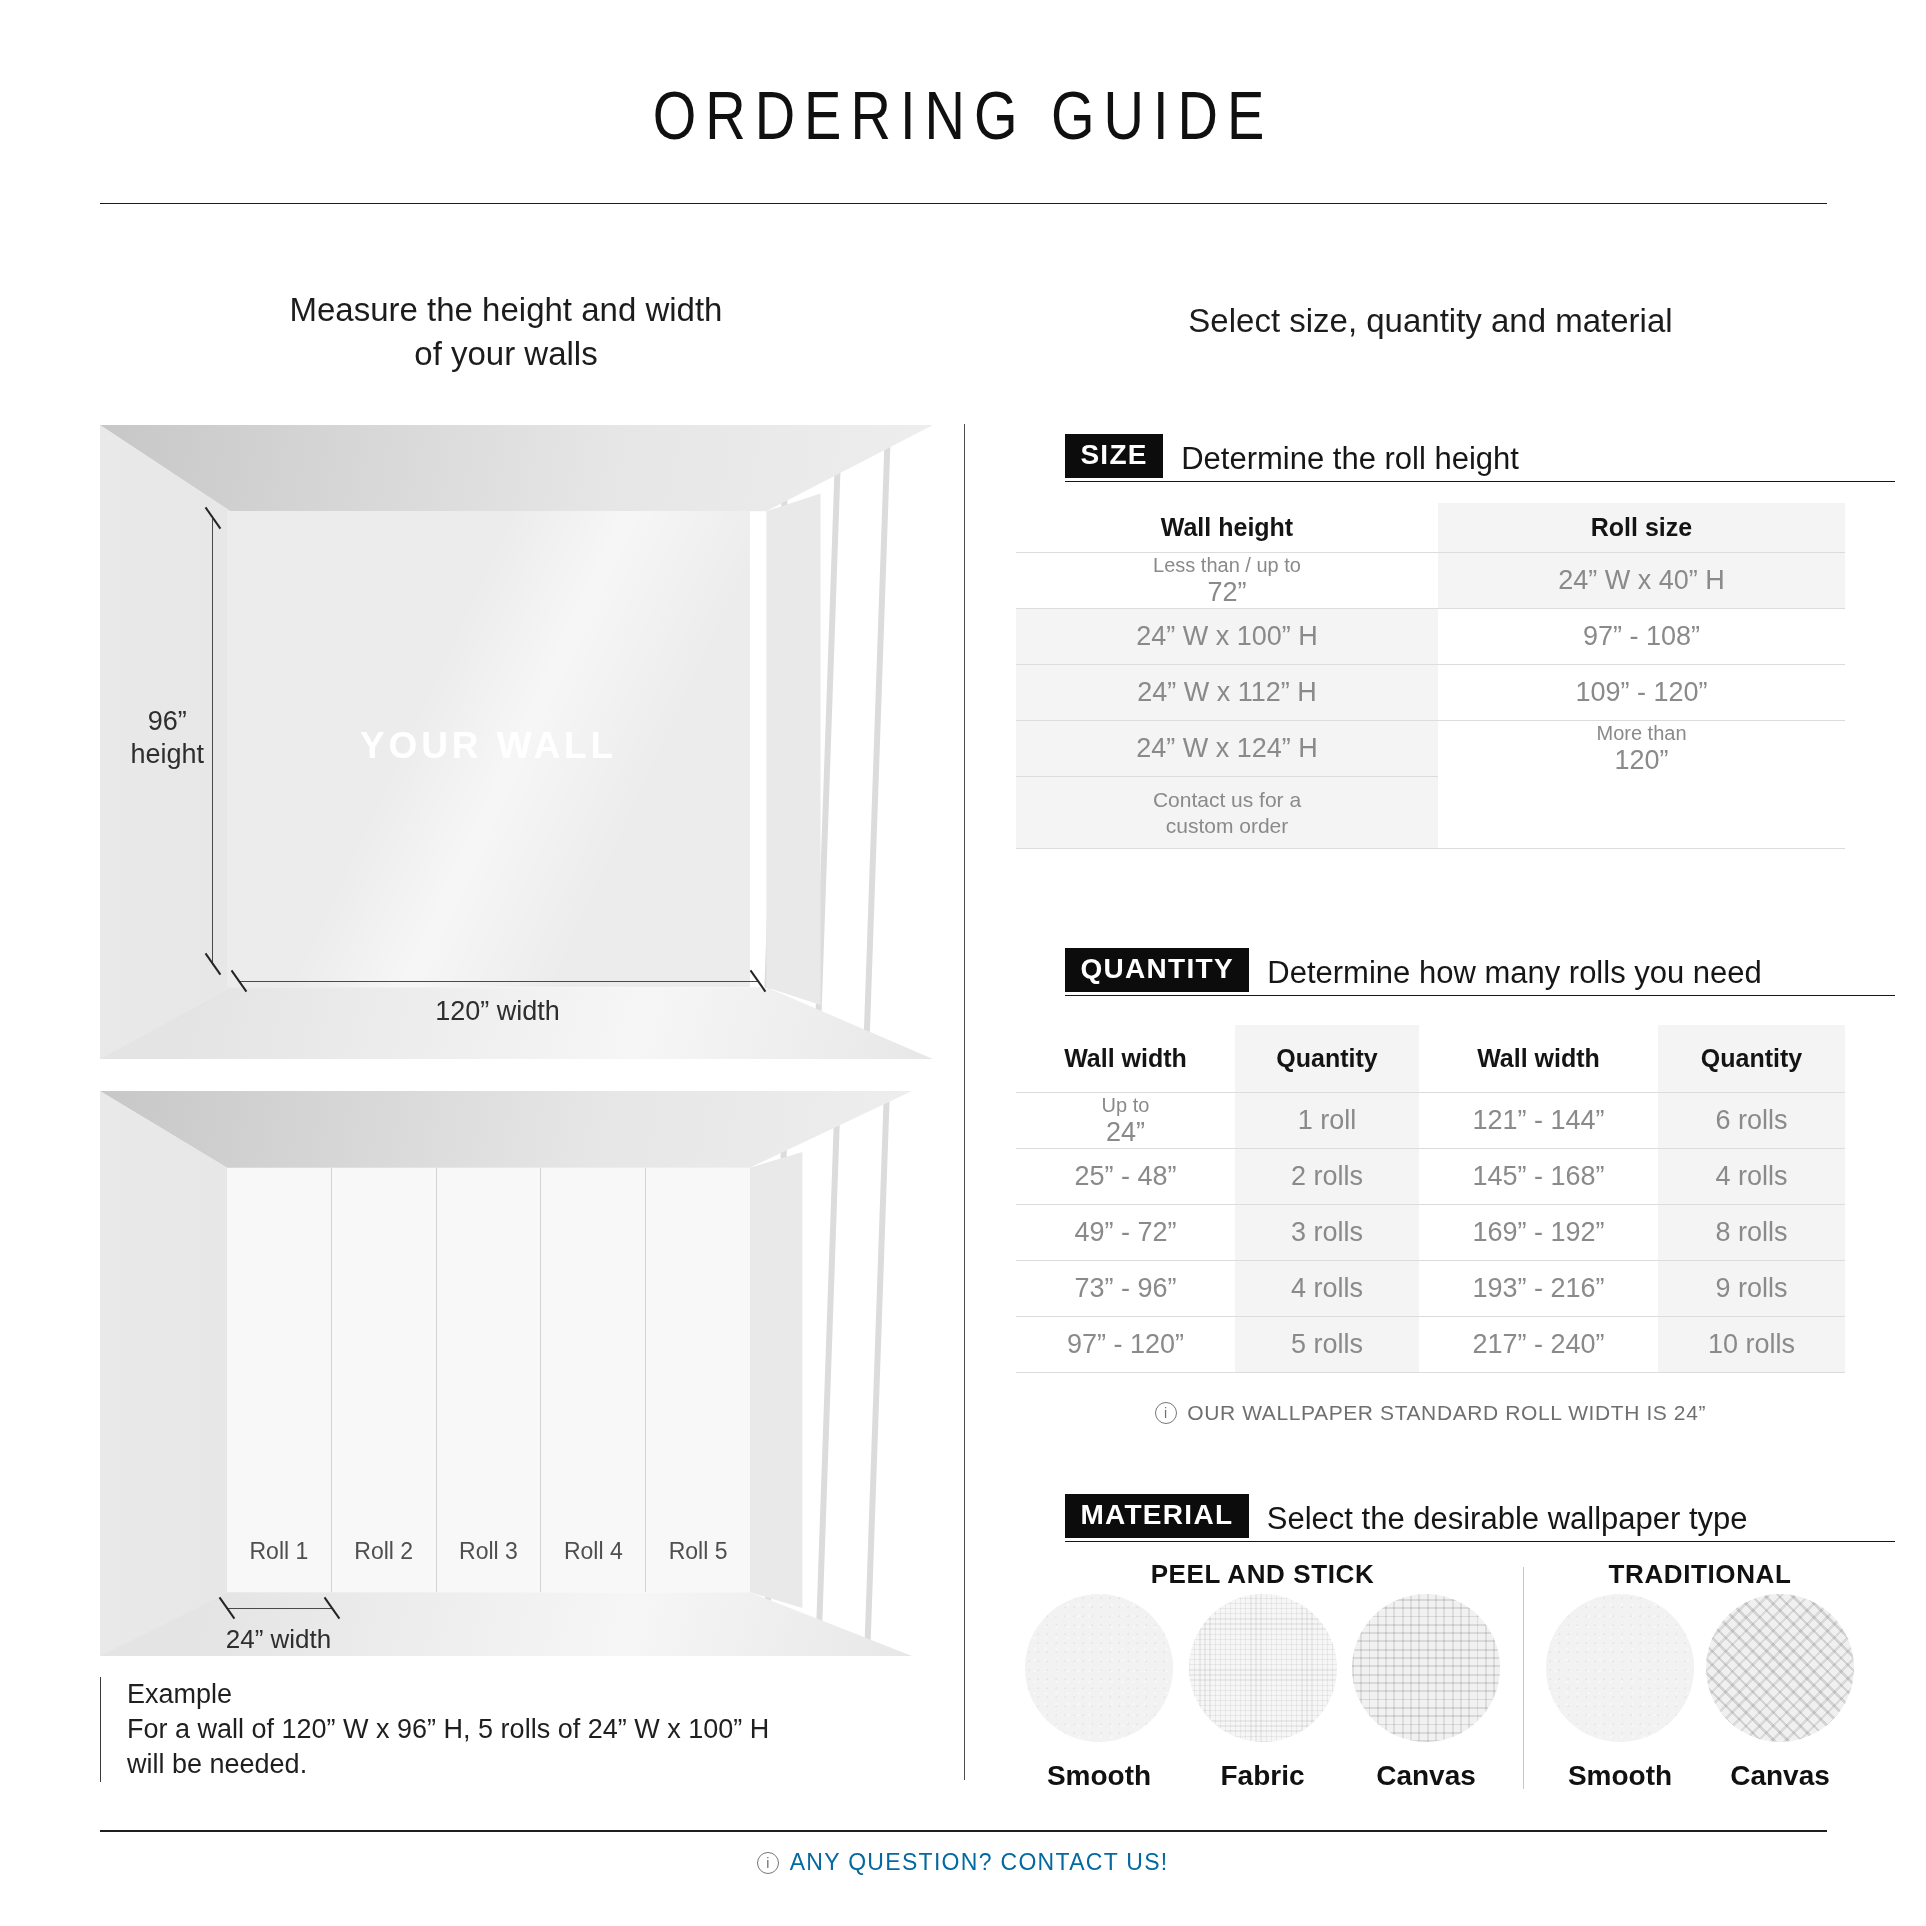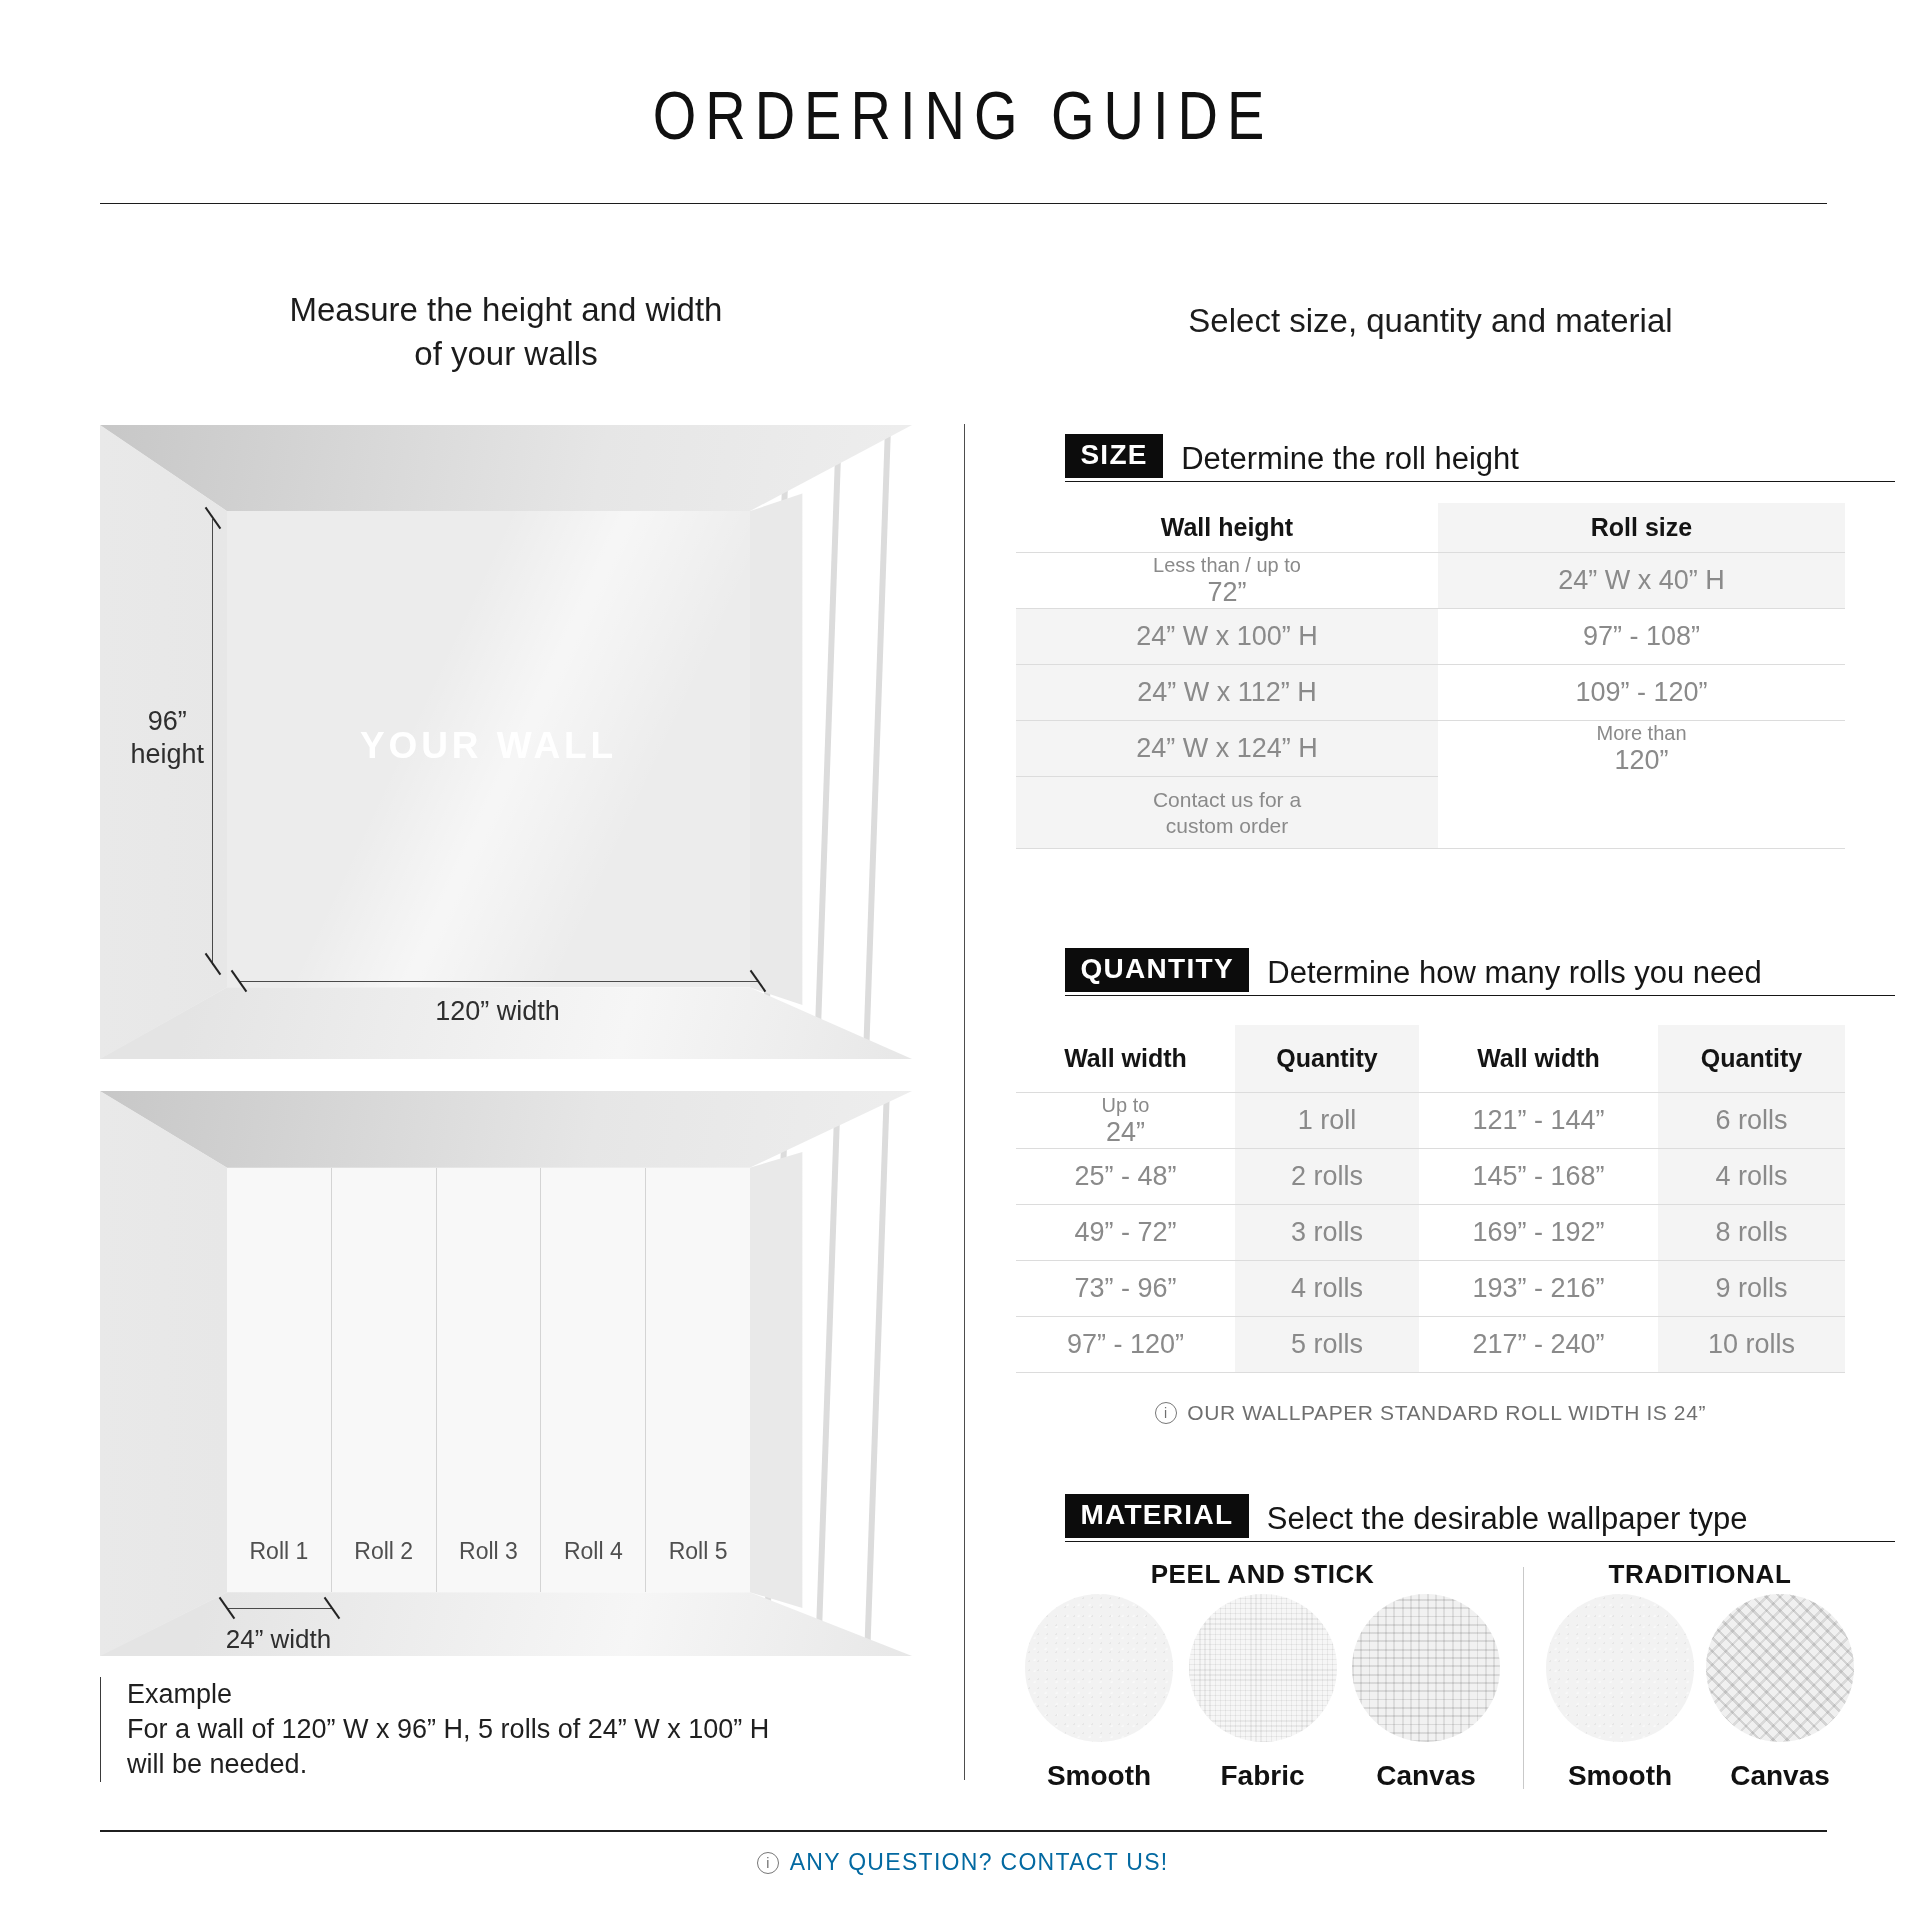--- a/index.html
+++ b/index.html
@@ -14,21 +14,21 @@
   .col-divider{position:absolute;left:964px;top:424px;width:1.3px;height:1356px;background:#4d4d4d;}
 
   
   .left-heading{position:absolute;left:100px;top:288px;width:812px;text-align:center;
                 font-size:33px;line-height:44px;color:#1c1c1c;}
   .right-heading{position:absolute;left:1016px;top:302px;width:829px;text-align:center;
                  font-size:33px;color:#1c1c1c;}
 
   
   .room{position:absolute;left:100px;width:812px;overflow:hidden;background:#fff;}
-  .room1{top:425px;height:634px;}
+  .room1{top:425px;height:634px;padding-left:21px;}
   .room2{top:1091px;height:565px;}
   .room .layer{position:absolute;left:0;top:0;width:100%;height:100%;}
   .win{background:linear-gradient(90deg,#ececec 0%,#fbfbfb 22%,#ffffff 55%);}
   .winbox{position:absolute;left:633px;top:0;width:179px;height:100%;overflow:visible;}
   .mullion{position:absolute;top:0;width:5.8px;height:100%;background:#dcdcdc;transform:rotate(2deg);}
   .m1{left:40px;} .m2{left:92px;} .m3{left:141px;}
   .ceiling{clip-path:polygon(0 0,100% 0,80% 13.6%,15.65% 13.6%);
            background:linear-gradient(100deg,#c7c7c7 0%,#e6e6e6 55%,#f0f0f0 100%);}
   .lwall{clip-path:polygon(0 0,15.65% 13.6%,15.65% 88.7%,0 100%);
          background:linear-gradient(90deg,#e9e9e9 0%,#dcdcdc 100%);}

